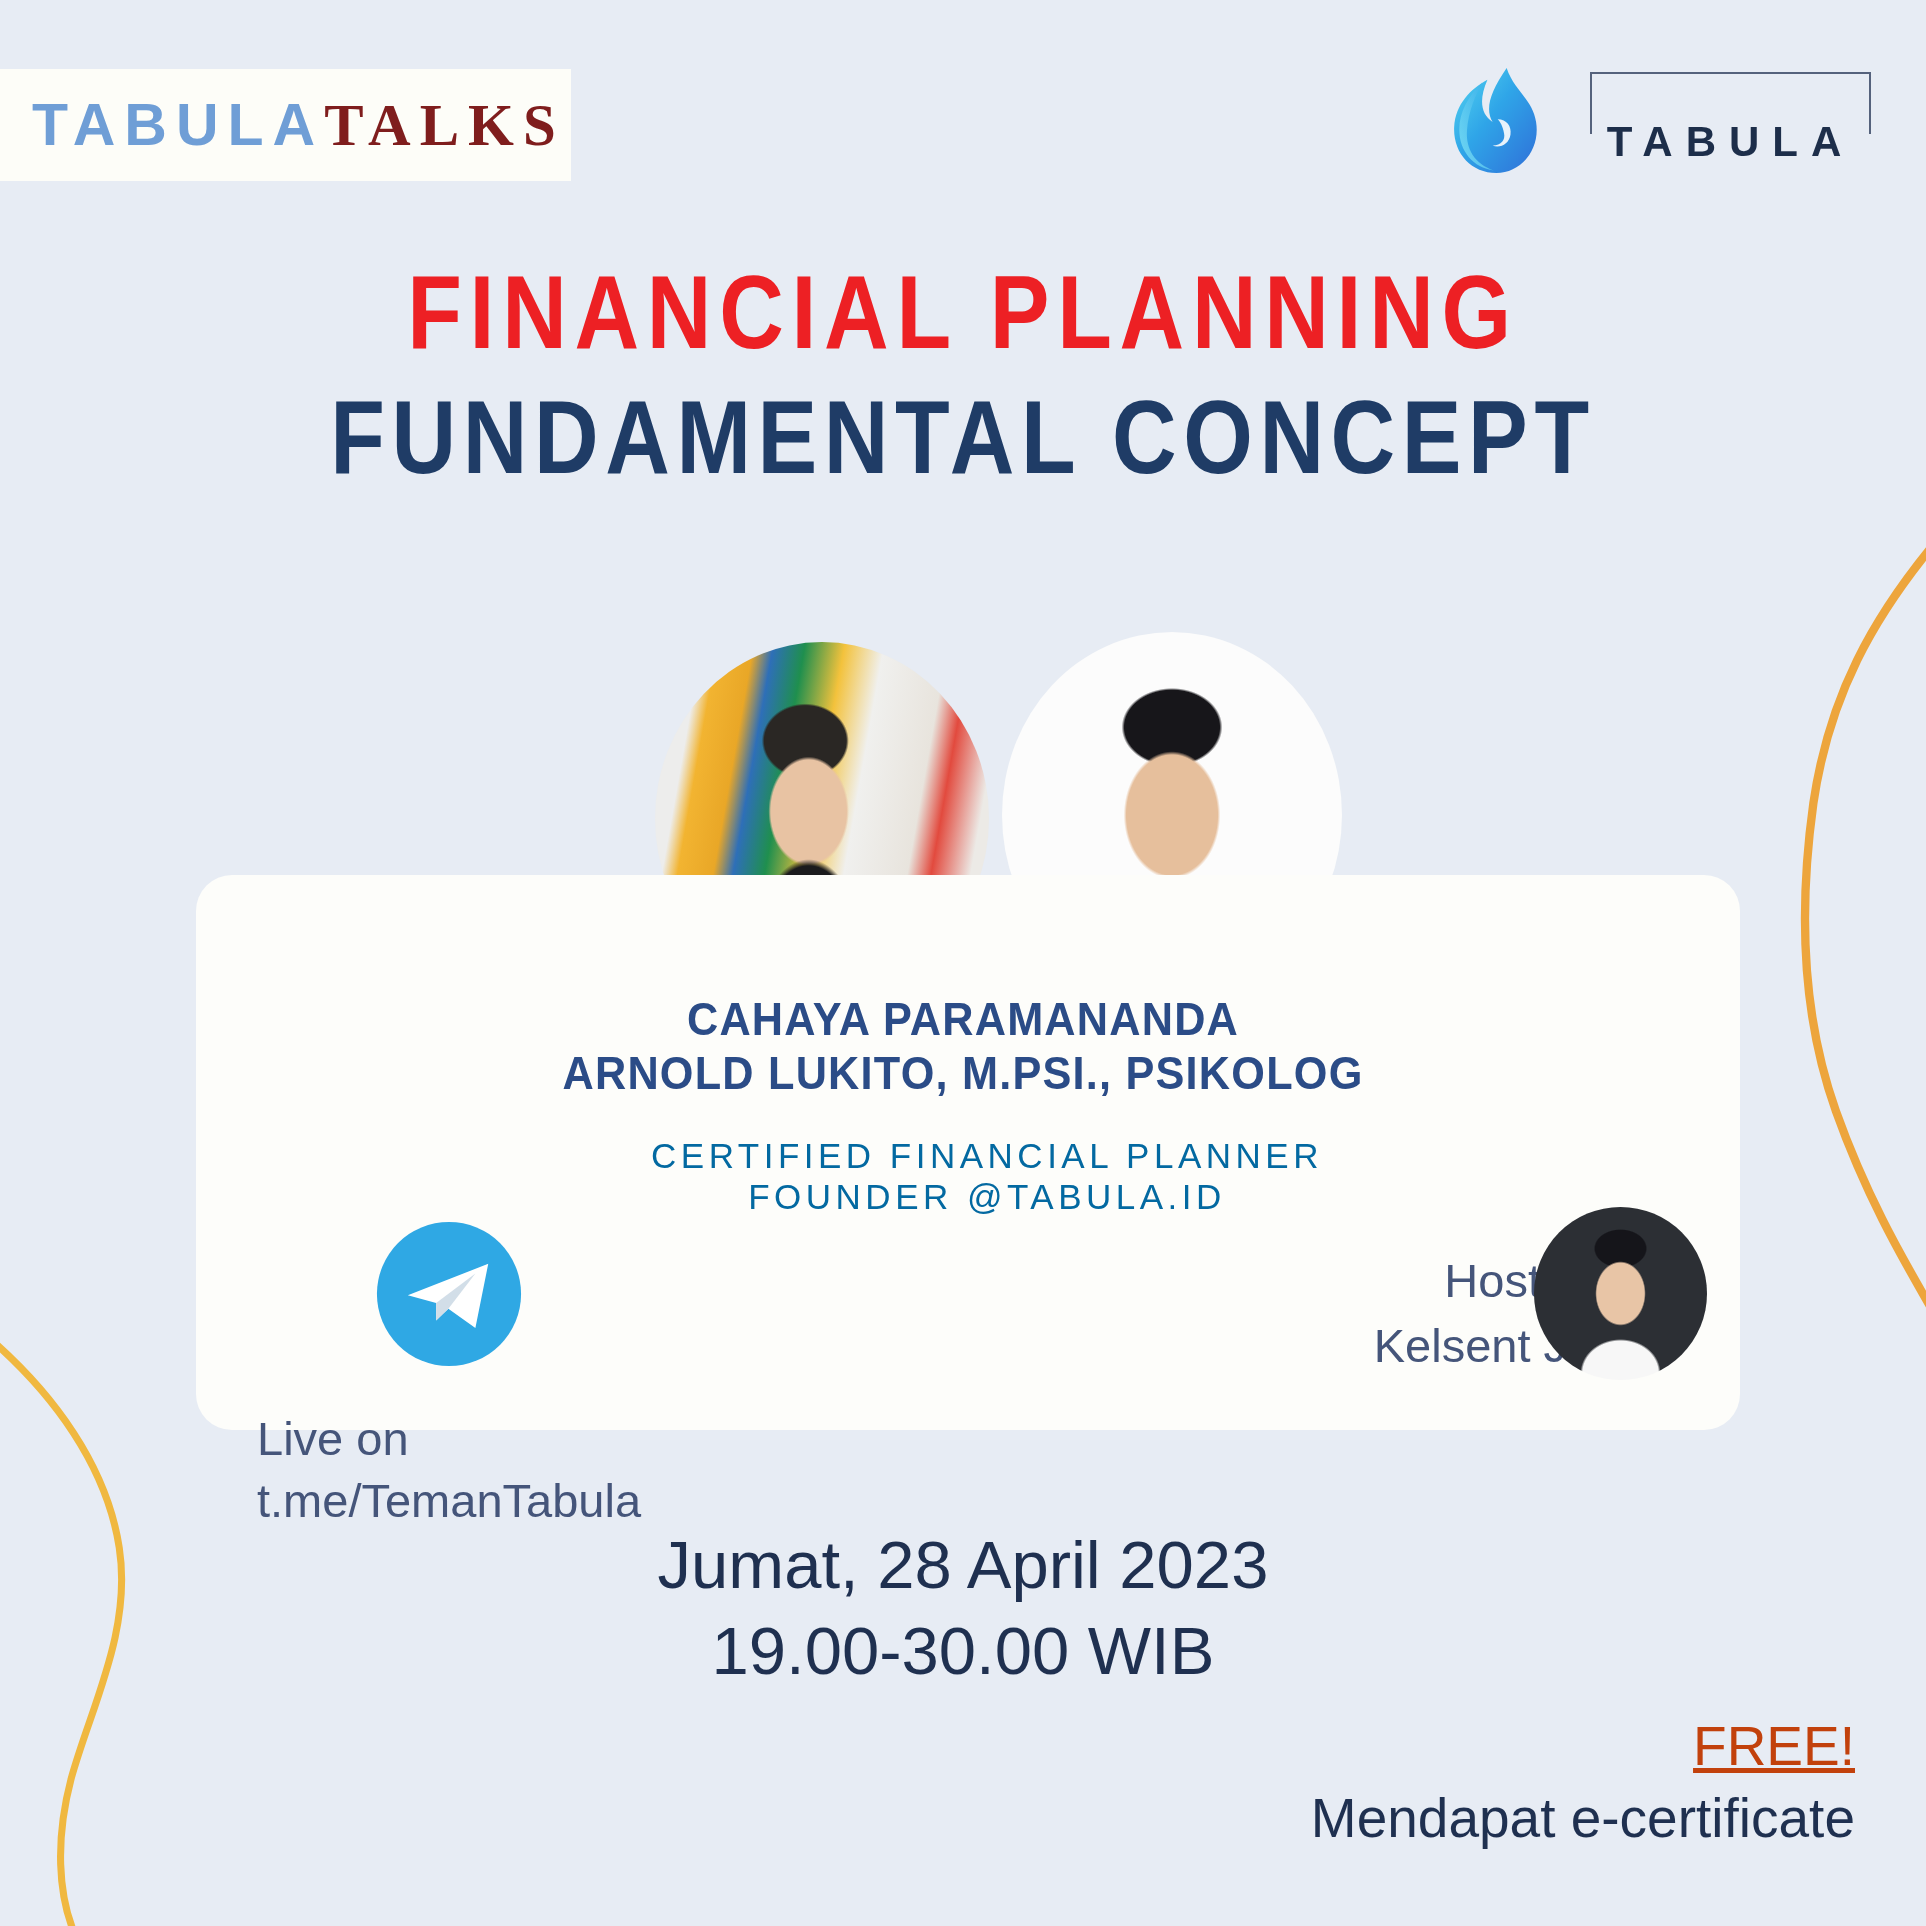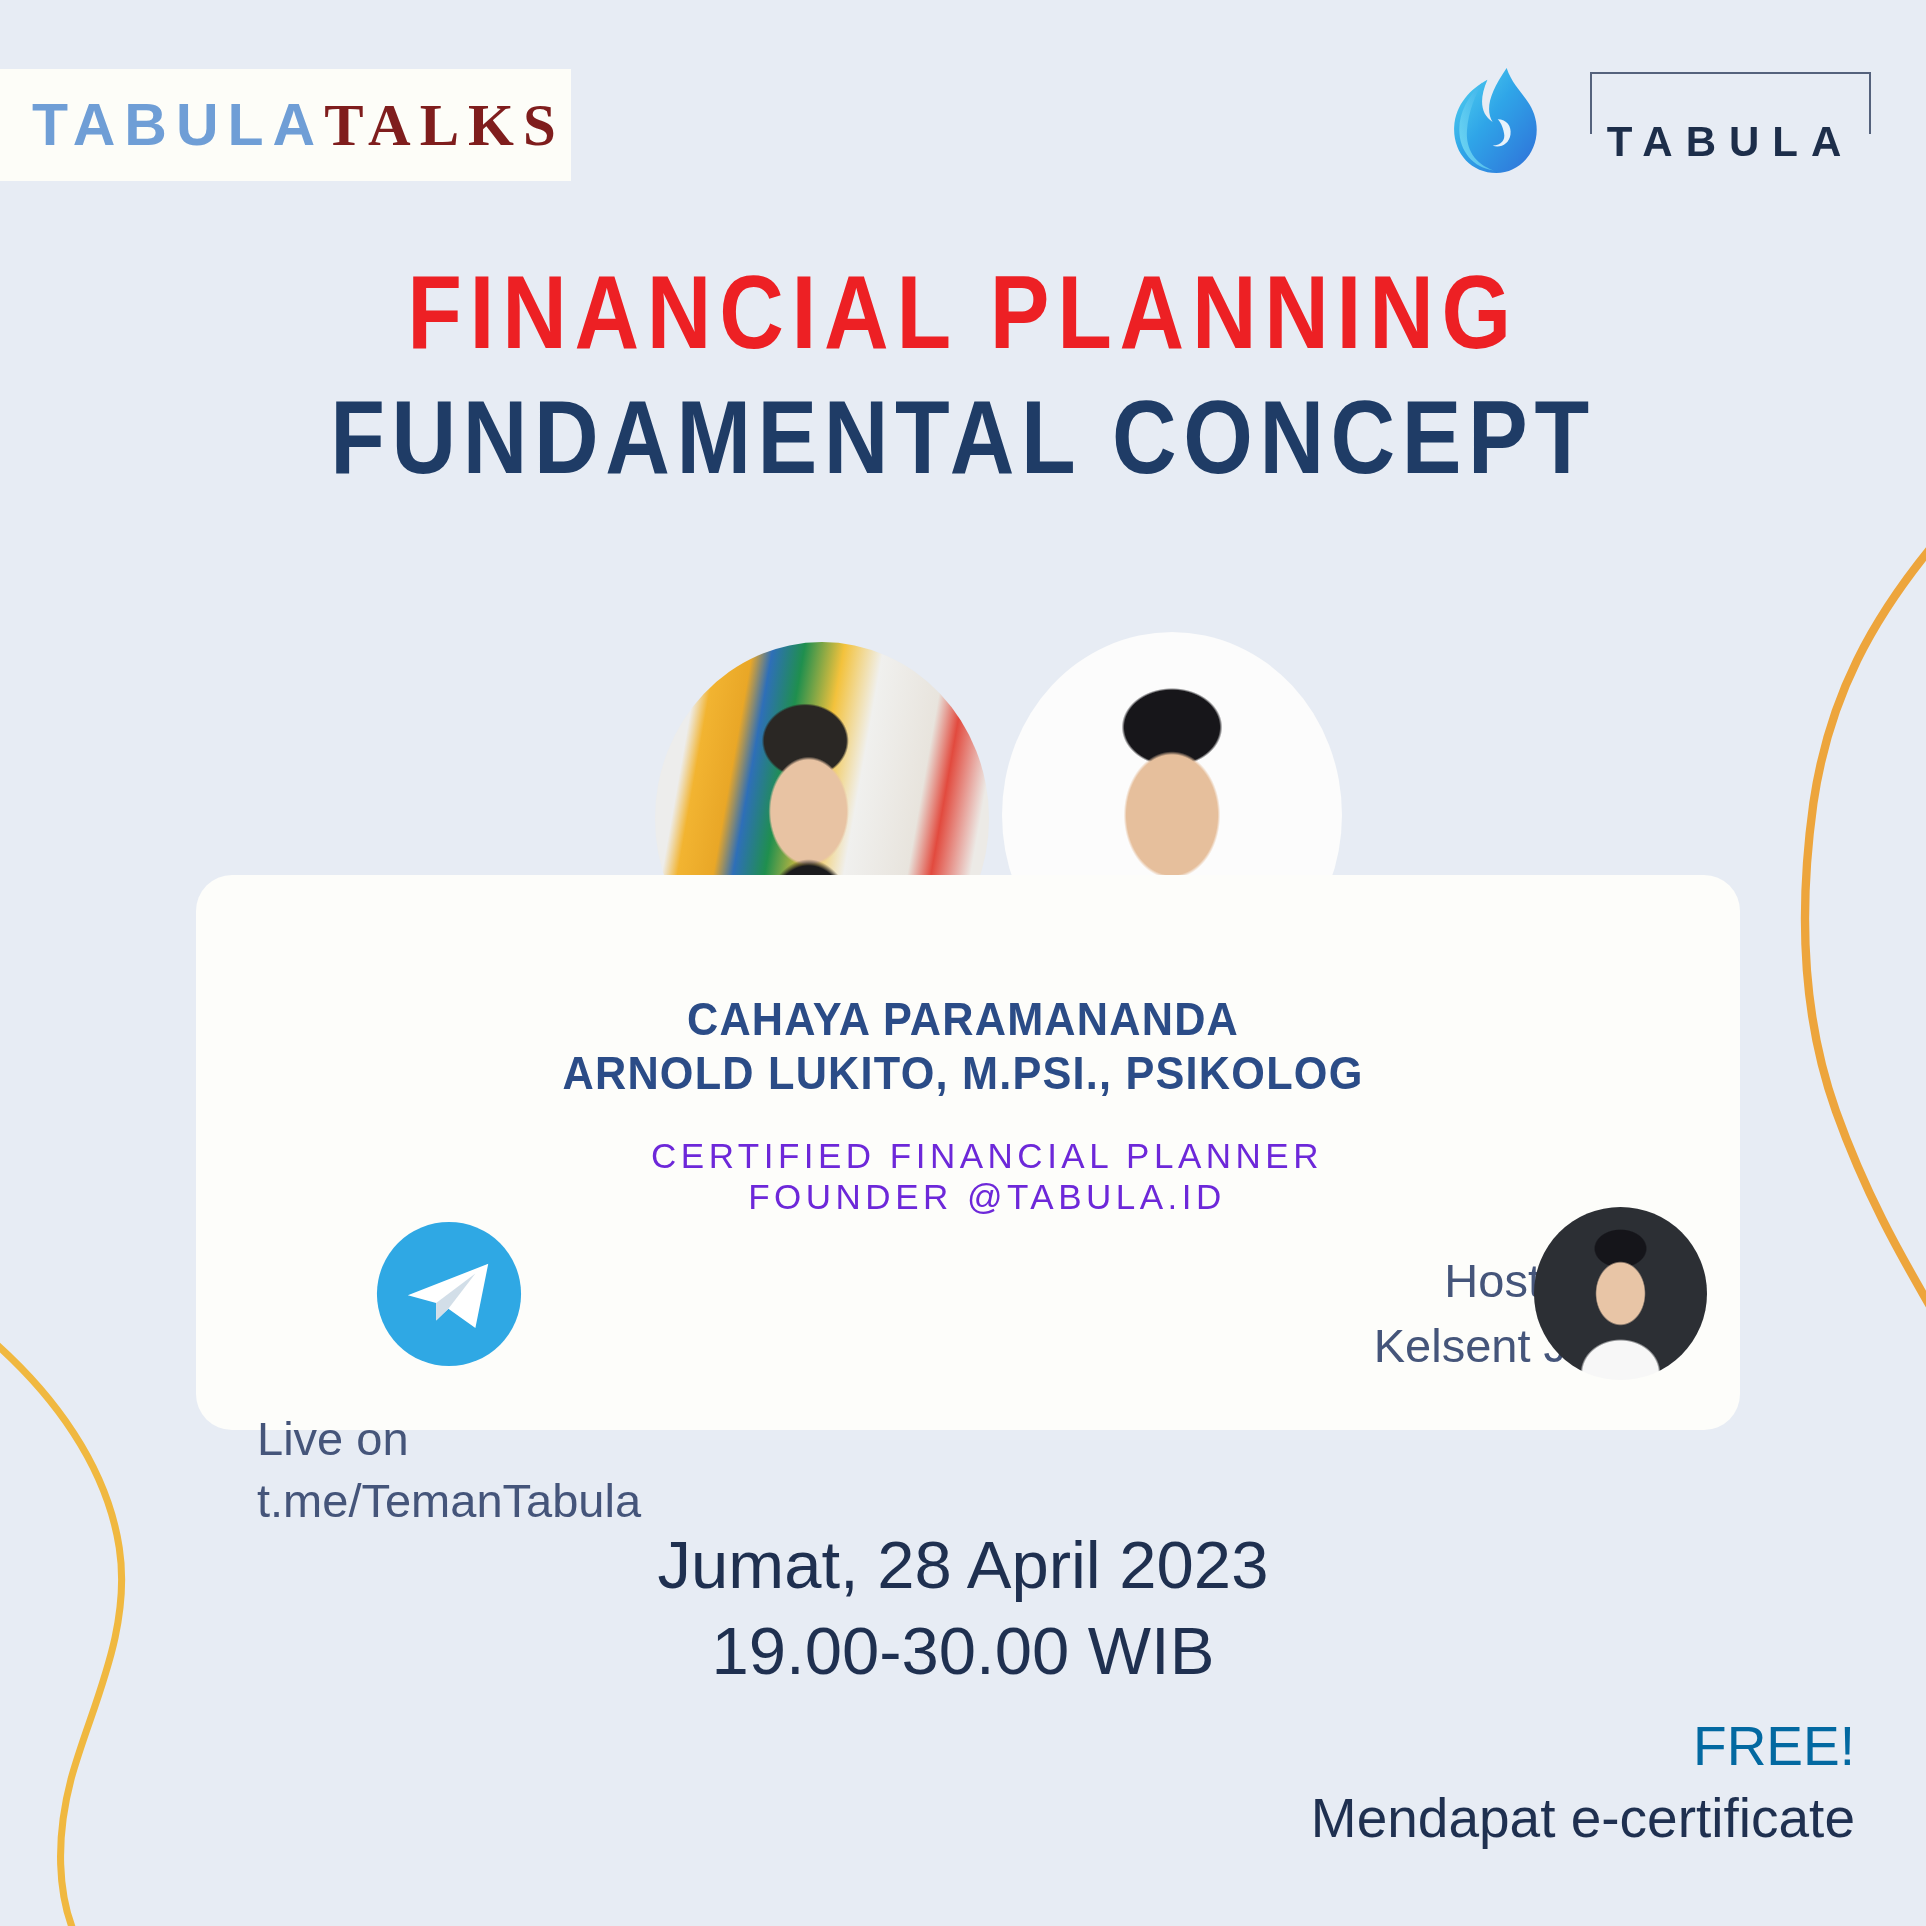--- a/index.html
+++ b/index.html
@@ -177,21 +177,21 @@
   .credentials {
     position: absolute;
     left: 0; right: 0;
     top: 1136px;
     text-align: center;
   }
   .credential-line {
     font-size: 35px;
     font-weight: 400;
     letter-spacing: 4.5px;
-    color: #6d28d9;
+    color: #0369a1;
     line-height: 1.16;
     white-space: nowrap;
     padding-left: 48px;
   }
 
   
   .tg-block {
     position: absolute;
     left: 257px; top: 1220px;
     display: flex;
@@ -229,24 +229,25 @@
   .schedule-date { font-size: 67px; line-height: 1.28; white-space: nowrap; }
   .schedule-time { font-size: 67px; line-height: 1.28; white-space: nowrap; }
 
   
   .footer {
     position: absolute;
     right: 71px; bottom: 71px;
     text-align: right;
   }
   .footer-free {
-    color: #0369a1;
+    color: #c2410c;
     font-size: 55px;
     line-height: 1.25;
     white-space: nowrap;
+    text-decoration: underline;
   }
   .footer-cert {
     color: #1f3050;
     font-size: 55px;
     line-height: 1.35;
     white-space: nowrap;
   }
 </style>
 </head>
 <body>

